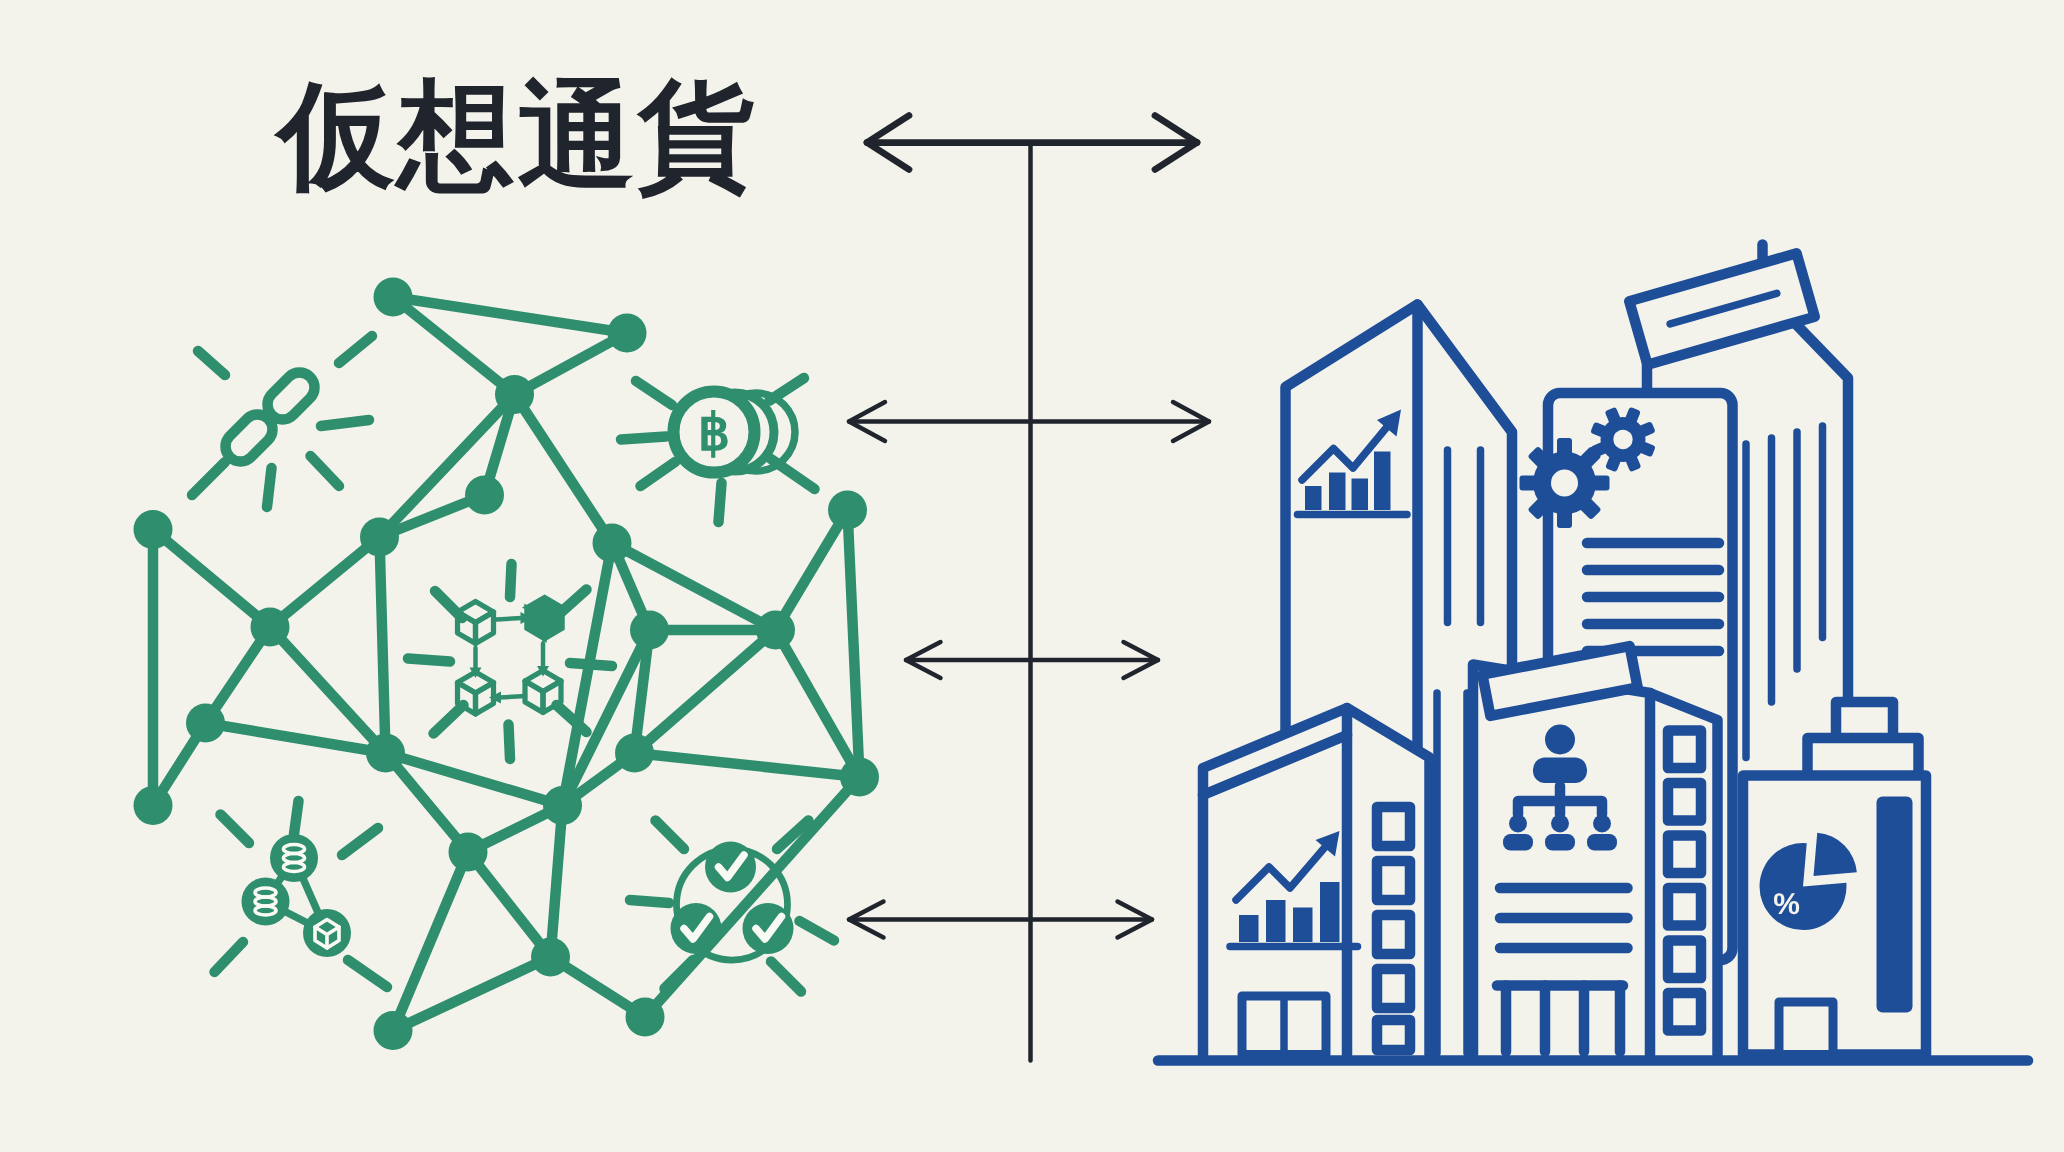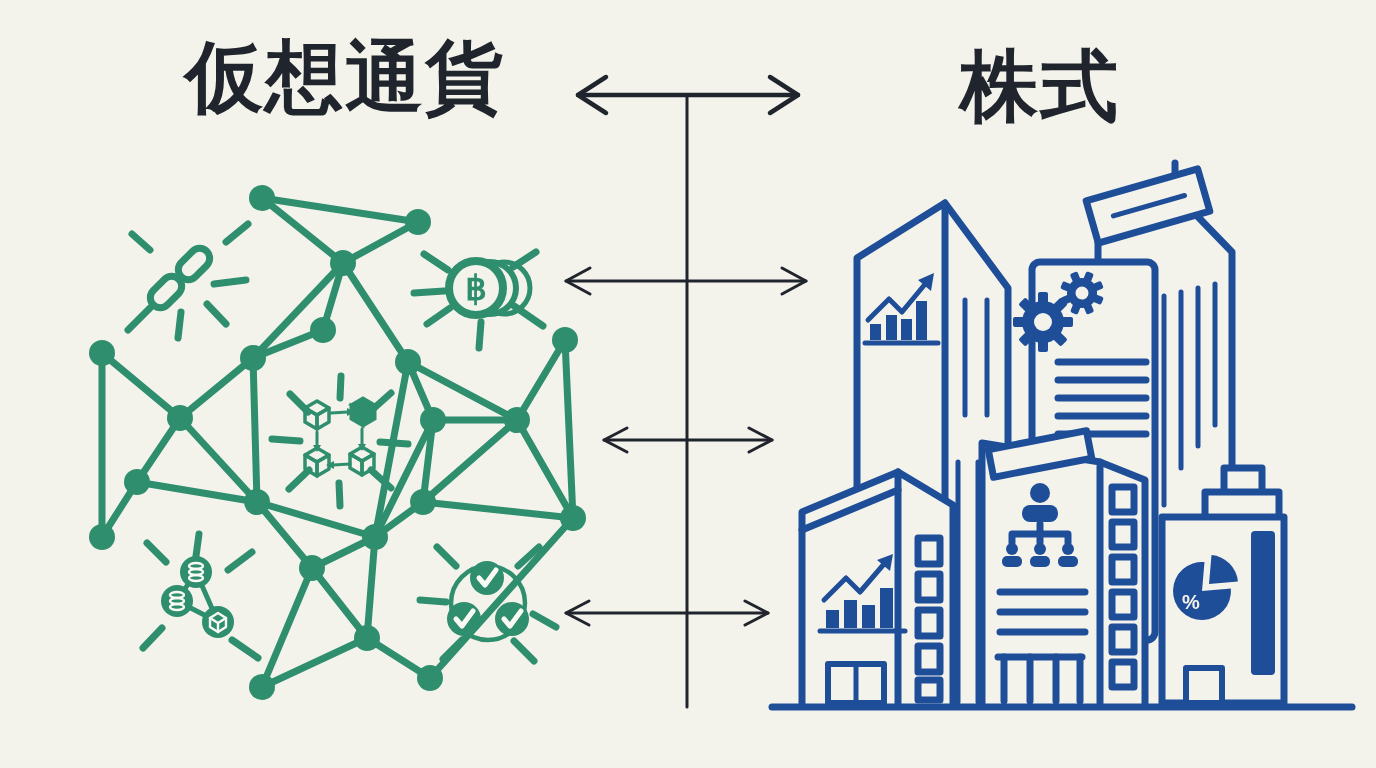--- a/index.html
+++ b/index.html
@@ -4,21 +4,21 @@
 <style>
   :root{ --bg:#f3f3ec; --green:#2f8e6e; --blue:#1f4e99; --ink:#20242c; }
   html,body{margin:0;padding:0;}
   body{width:1376px;height:768px;background:var(--bg);overflow:hidden;
        font-family:"Liberation Sans",sans-serif;}
   .stage{position:relative;width:1376px;height:768px;}
   .stage > svg{position:absolute;left:0;top:0;}
   .title{position:absolute;font-weight:900;color:var(--ink);font-size:78px;
          line-height:84px;text-align:center;letter-spacing:2px;
          font-family:"Liberation Sans","DejaVu Sans",sans-serif;}
-  .title-left{left:120px;top:35px;width:450px;}
+  .title-left{left:120px;top:48px;width:450px;}
   .title-right{left:850px;top:44px;width:380px;}
   .g{stroke:var(--green);fill:none;stroke-linecap:round;stroke-linejoin:round;}
   .gf{fill:var(--green);stroke:none;}
   .b{stroke:var(--blue);stroke-width:7;fill:none;stroke-linecap:round;stroke-linejoin:round;}
   .bthin{stroke-width:5;}
   .bf{fill:var(--blue);stroke:none;}
   .occ{fill:var(--bg);stroke:none;}
   .ink{stroke:var(--ink);fill:none;stroke-linecap:round;stroke-linejoin:round;}
   #net-edges line{stroke:var(--green);stroke-width:7;stroke-linecap:round;}
   #net-nodes circle{fill:var(--green);}
@@ -392,14 +392,13 @@
     </g>
     <g class="ink" stroke-width="3">
       <line x1="566" y1="613" x2="768" y2="613"></line>
       <path d="M589,601 L566,613 L589,625"></path>
           <path d="M745,601 L768,613 L745,625"></path>
     </g>
   </g>
 </svg>
 
   <div class="title title-left">仮想通貨</div>
-  <div class="title title-right">株式</div>
 </div>
 
 </body></html>

